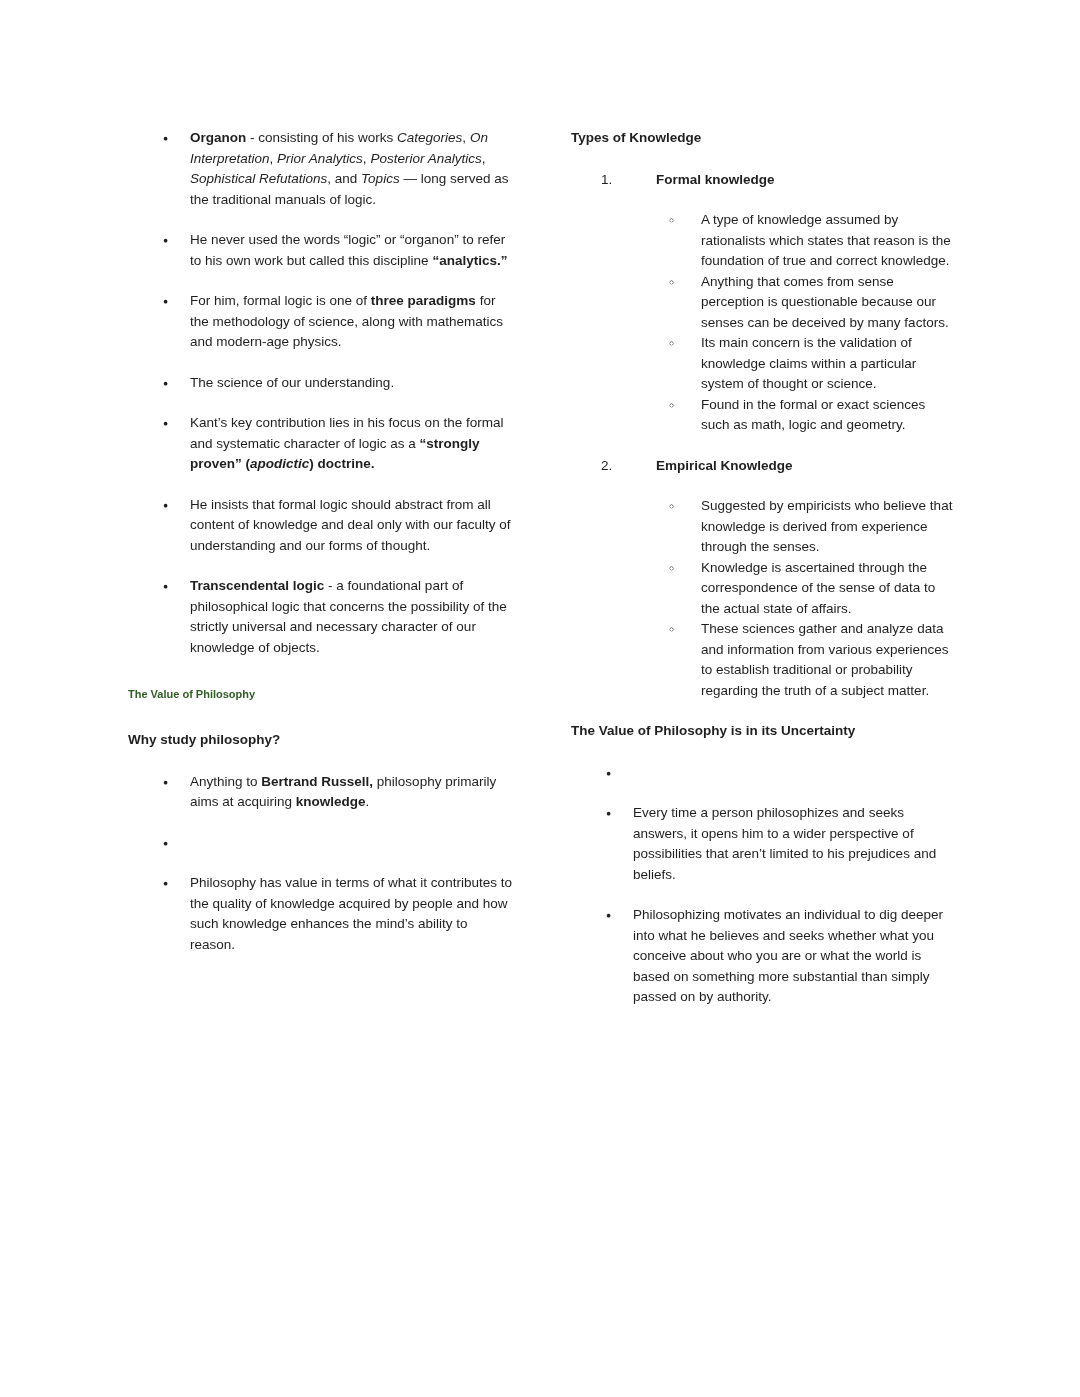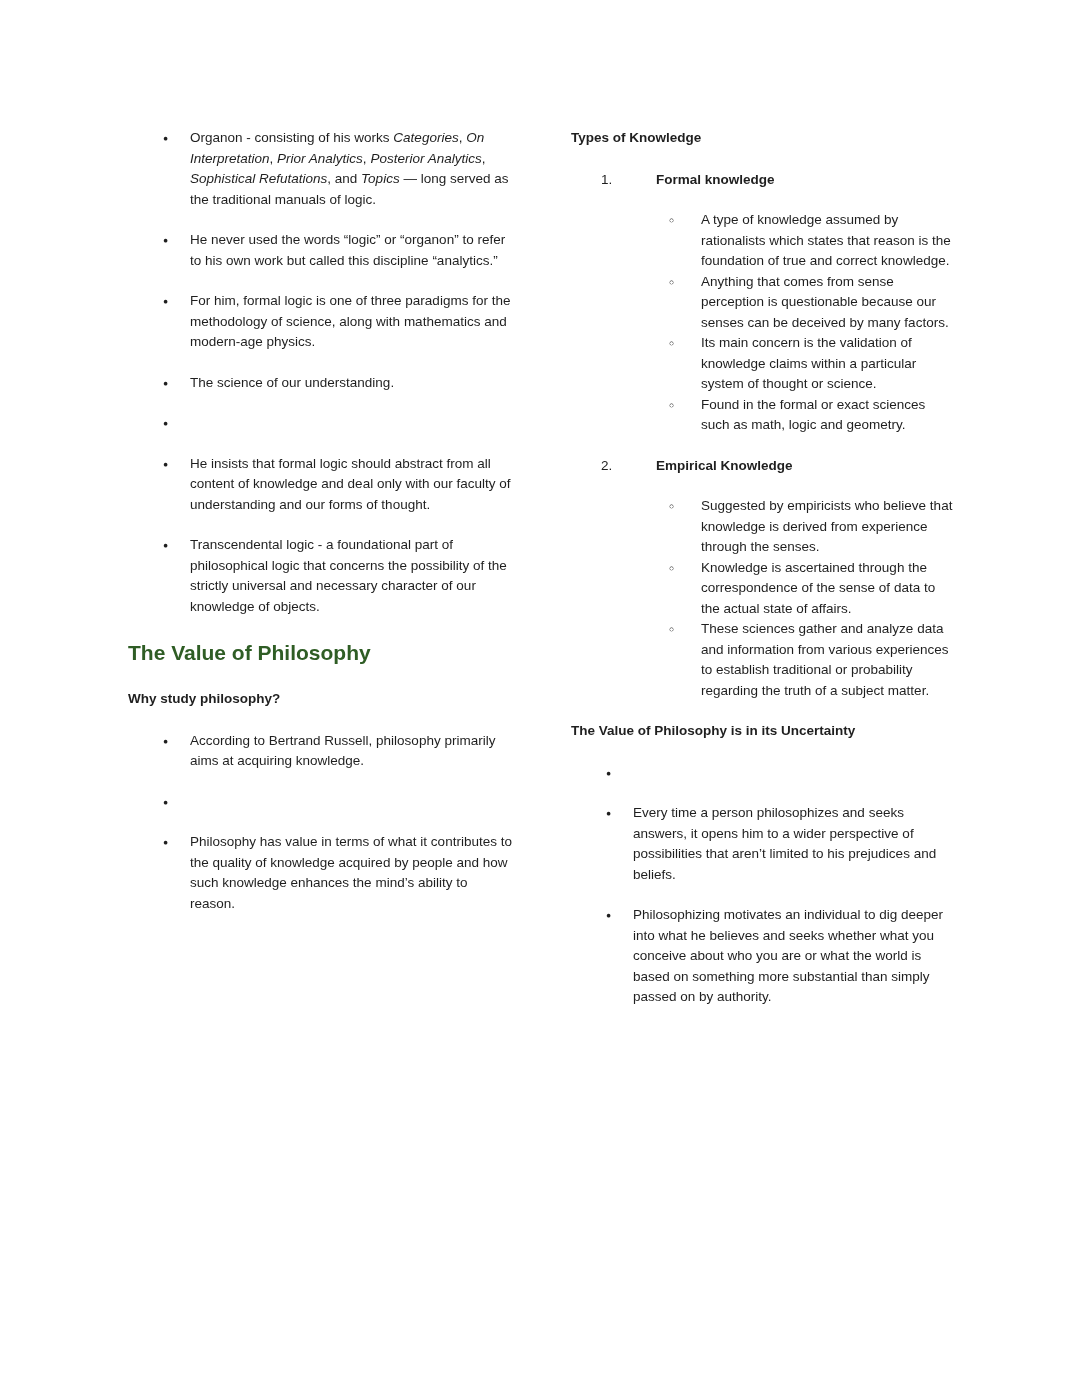--- a/index.html
+++ b/index.html
@@ -16,21 +16,21 @@
     color: var(--body-color, #1f1f1f);
     overflow: hidden;
   }
   .columns { display: flex; gap: 59px; }
   .col { width: 384px; flex: none; }
   .col > *:first-child { margin-top: 0 !important; }
 
   .h2 {
     color: var(--heading-green, #2f5d25);
     font-weight: bold;
-    font-size: 21px;
+    font-size: 11px;
     line-height: 22px;
     margin: 25px 0 25px 0;
   }
   .h3 {
     font-weight: bold;
     margin: 8px 0 21px 0;
   }
 
   .blist { margin: 0; }
   .li { display: flex; margin-bottom: 20px; }
@@ -45,21 +45,21 @@
     line-height: 20.5px;
   }
   .content { flex: 1; }
 
   .numbered { margin-bottom: 0; }
   .num-row { display: flex; padding-left: 30px; margin-bottom: 20px; }
   .num-marker { flex: none; width: 35px; }
   .num-title { font-weight: bold; margin-left: 20px; }
   .sublist { margin-bottom: 20px; }
 
-  .b { font-weight: normal; }
+  .b { font-weight: bold; }
   .i { font-style: italic; }
 </style>
 </head>
 <body>
 
 <div class="page">
   <div class="columns">
     <div class="col" id="col-left">
         <div class="blist">
           <div class="li l1">
@@ -75,36 +75,37 @@
           <div class="li l1">
             <span class="marker">●</span>
             <div class="content"><span>For him, formal logic is one of </span><span class="b ">three paradigms</span><span> for the methodology of science, along with mathematics and modern-age physics.</span></div>
           </div>
           <div class="li l1">
             <span class="marker">●</span>
             <div class="content"><span>The science of our understanding.</span></div>
           </div>
           <div class="li l1">
             <span class="marker">●</span>
+            <div class="content"><span>Kant’s key contribution lies in his focus on the formal and systematic character of logic as a </span><span class="b ">“strongly proven” (</span><span class="b i">apodictic</span><span class="b ">) doctrine.</span></div>
           </div>
           <div class="li l1">
             <span class="marker">●</span>
             <div class="content"><span>He insists that formal logic should abstract from all content of knowledge and deal only with our faculty of understanding and our forms of thought.</span></div>
           </div>
           <div class="li l1">
             <span class="marker">●</span>
             <div class="content"><span class="b ">Transcendental logic</span><span> - a foundational part of philosophical logic that concerns the possibility of the strictly universal and necessary character of our knowledge of objects.</span></div>
           </div>
         </div>
         <div class="h2">The Value of Philosophy</div>
         <div class="h3">Why study philosophy?</div>
         <div class="blist">
           <div class="li l1">
             <span class="marker">●</span>
-            <div class="content"><span>According to </span><span class="b ">Bertrand Russell,</span><span> philosophy primarily aims at acquiring </span><span class="b ">knowledge</span><span>.</span></div>
+            <div class="content"><span>Anything to </span><span class="b ">Bertrand Russell,</span><span> philosophy primarily aims at acquiring </span><span class="b ">knowledge</span><span>.</span></div>
           </div>
           <div class="li l1">
             <span class="marker">●</span>
           </div>
           <div class="li l1">
             <span class="marker">●</span>
             <div class="content"><span>Philosophy has value in terms of what it contributes to the quality of knowledge acquired by people and how such knowledge enhances the mind’s ability to reason.</span></div>
           </div>
         </div>
       </div>

